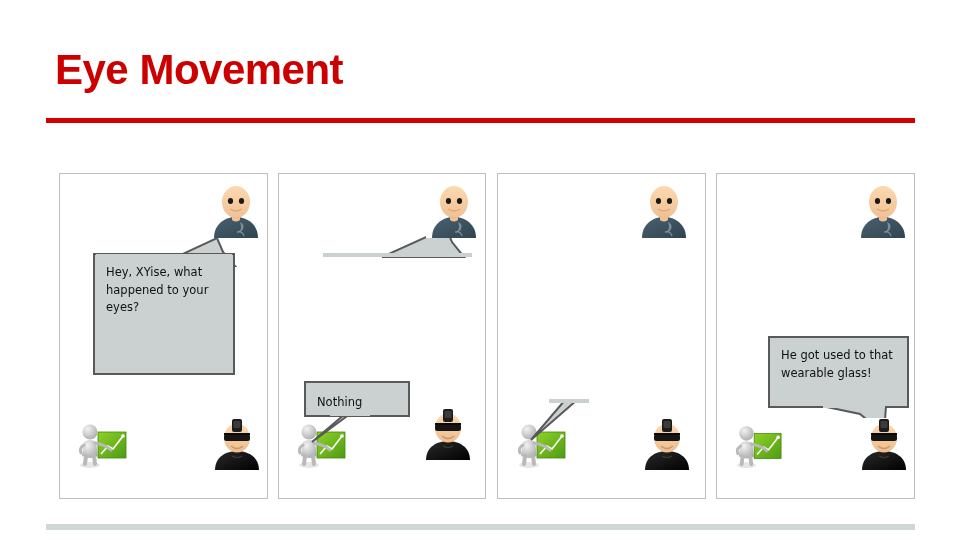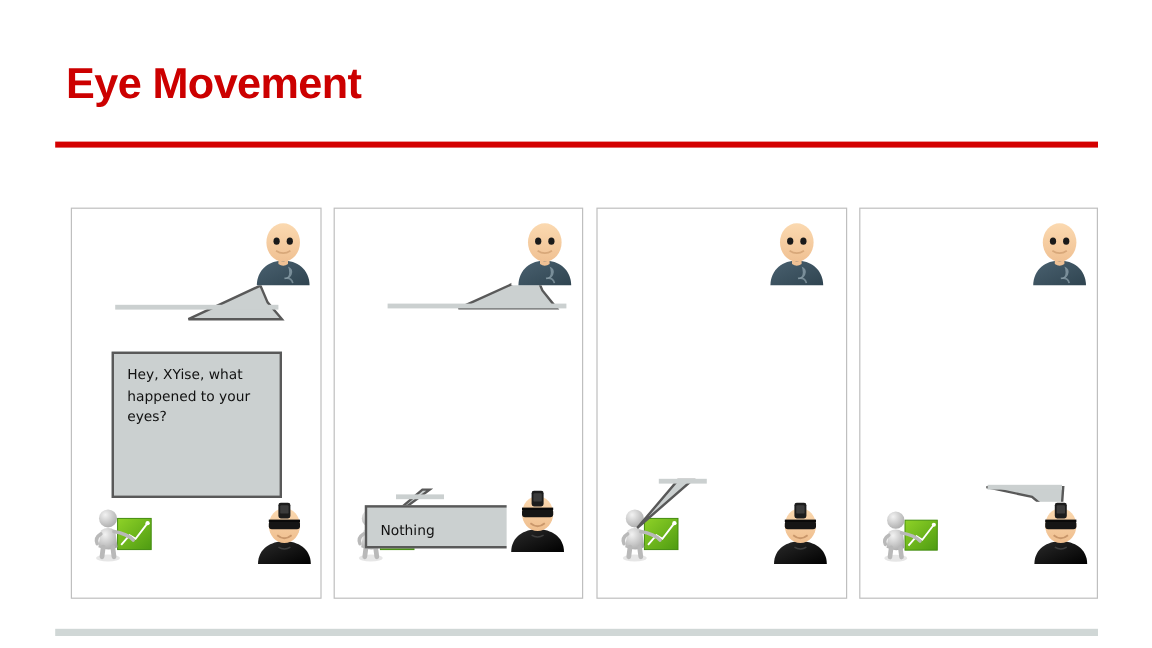--- a/index.html
+++ b/index.html
@@ -22,21 +22,21 @@
     background: #ffffff;
   }
 
   
   .slide-title {
     position: absolute;
     left: 55px;
     top: 45px;
     font-family: "Liberation Sans", sans-serif;
     font-weight: bold;
-    font-size: 36px;
+    font-size: 42px;
     line-height: 50px;
     color: #CC0000;
     letter-spacing: -0.5px;
     white-space: nowrap;
   }
   .title-rule {
     position: absolute;
     left: 46px;
     top: 118px;
     width: 869px;
@@ -71,21 +71,20 @@
     position: absolute;
     box-sizing: border-box;
     background: #CBD0D0;
     border: 2px solid #595959;
     font-family: "DejaVu Sans", sans-serif;
     font-size: 11.5px;
     line-height: 17.5px;
     color: #111111;
     padding: 9px 11px 8px 11px;
     z-index: 4;
-    margin-top: 40px;
   }
   .tail {
     position: absolute;
     z-index: 3;
     overflow: visible;
     pointer-events: none;
   }
   .tail polygon {
     fill: #CBD0D0;
     stroke: #595959;
@@ -209,21 +208,21 @@
   <svg class="tail" style="left:380px; top:226px;" width="90" height="32" viewBox="0 0 90 32">
     <polygon points="2,31 66,2 72,16 84,31"></polygon>
   </svg>
 
   <div class="tail-cover" style="left:323px; top:253px; width:149px; height:4px;"></div>
 
   <svg class="tail" style="left:304px; top:406px;" width="60" height="40" viewBox="0 0 60 40">
     <polygon points="48,2 54,2 8,36"></polygon>
   </svg>
 
-  <div class="bubble" style="left:304px; top:381px; width:121px; height:36px; line-height:20px;">Nothing</div>
+  <div class="bubble" style="left:304px; top:381px; width:106px; height:36px; line-height:20px;">Nothing</div>
   <div class="tail-cover" style="left:330px; top:412px; width:40px; height:4px;"></div>
 
   <svg class="figure3d" style="left:295px; top:418px;" width="52" height="52" viewBox="0 0 52 52">
     <rect x="22" y="14" width="28" height="26" fill="url(#grn)" stroke="#3F8A0B" stroke-width="0.8"></rect>
     <path d="M25 36 L32 28 L37 31 L47 18" stroke="#FFFFFF" stroke-width="1.6" fill="none"></path>
     <circle cx="47" cy="18" r="1.8" fill="#FFFFFF"></circle>
     <ellipse cx="14" cy="47" rx="10" ry="3" fill="#D6D6D6" opacity="0.6"></ellipse>
     <circle cx="14" cy="14" r="7.5" fill="url(#gry)"></circle>
     <path d="M8 24 q6 -4 12 0 l2 14 q-7 4 -16 0 Z" fill="url(#gry)"></path>
     <path d="M19 25 q11 2 16 7" stroke="#B9B9B9" stroke-width="3" fill="none" stroke-linecap="round"></path>
@@ -298,20 +297,21 @@
     <path d="M22 27 Q28 31 34 27" stroke="#D8A87A" stroke-width="1.4" fill="none"></path>
     <path d="M24 34 Q28 38 32 34 L32 38 Q28 41 24 38 Z" fill="#EFC094"></path>
     <path d="M32 40 q5 2 3 7 q-2 4 -6 3 q4 -1 4 -5 q0 -3 -1 -5 Z" fill="#8FA3AD" opacity="0.75"></path>
     <path d="M29 50 q6 -1 7 4" stroke="#8FA3AD" stroke-width="1.4" fill="none" opacity="0.7"></path>
   </svg>
 
   <svg class="tail" style="left:820px; top:404px;" width="80" height="36" viewBox="0 0 80 36">
     <polygon points="2,2 66,2 64,30 40,10"></polygon>
   </svg>
 
+  <div class="bubble" style="left:768px; top:336px; width:141px; height:72px;">He got used to that wearable glass!</div>
   <div class="tail-cover" style="left:823px; top:404px; width:62px; height:4px;"></div>
 
   <svg class="figure3d" style="left:733px; top:420px;" width="50" height="50" viewBox="0 0 52 52">
     <rect x="22" y="14" width="28" height="26" fill="url(#grn)" stroke="#3F8A0B" stroke-width="0.8"></rect>
     <path d="M25 36 L32 28 L37 31 L47 18" stroke="#FFFFFF" stroke-width="1.6" fill="none"></path>
     <circle cx="47" cy="18" r="1.8" fill="#FFFFFF"></circle>
     <ellipse cx="14" cy="47" rx="10" ry="3" fill="#D6D6D6" opacity="0.6"></ellipse>
     <circle cx="14" cy="14" r="7.5" fill="url(#gry)"></circle>
     <path d="M8 24 q6 -4 12 0 l2 14 q-7 4 -16 0 Z" fill="url(#gry)"></path>
     <path d="M19 25 q11 2 16 7" stroke="#B9B9B9" stroke-width="3" fill="none" stroke-linecap="round"></path>

